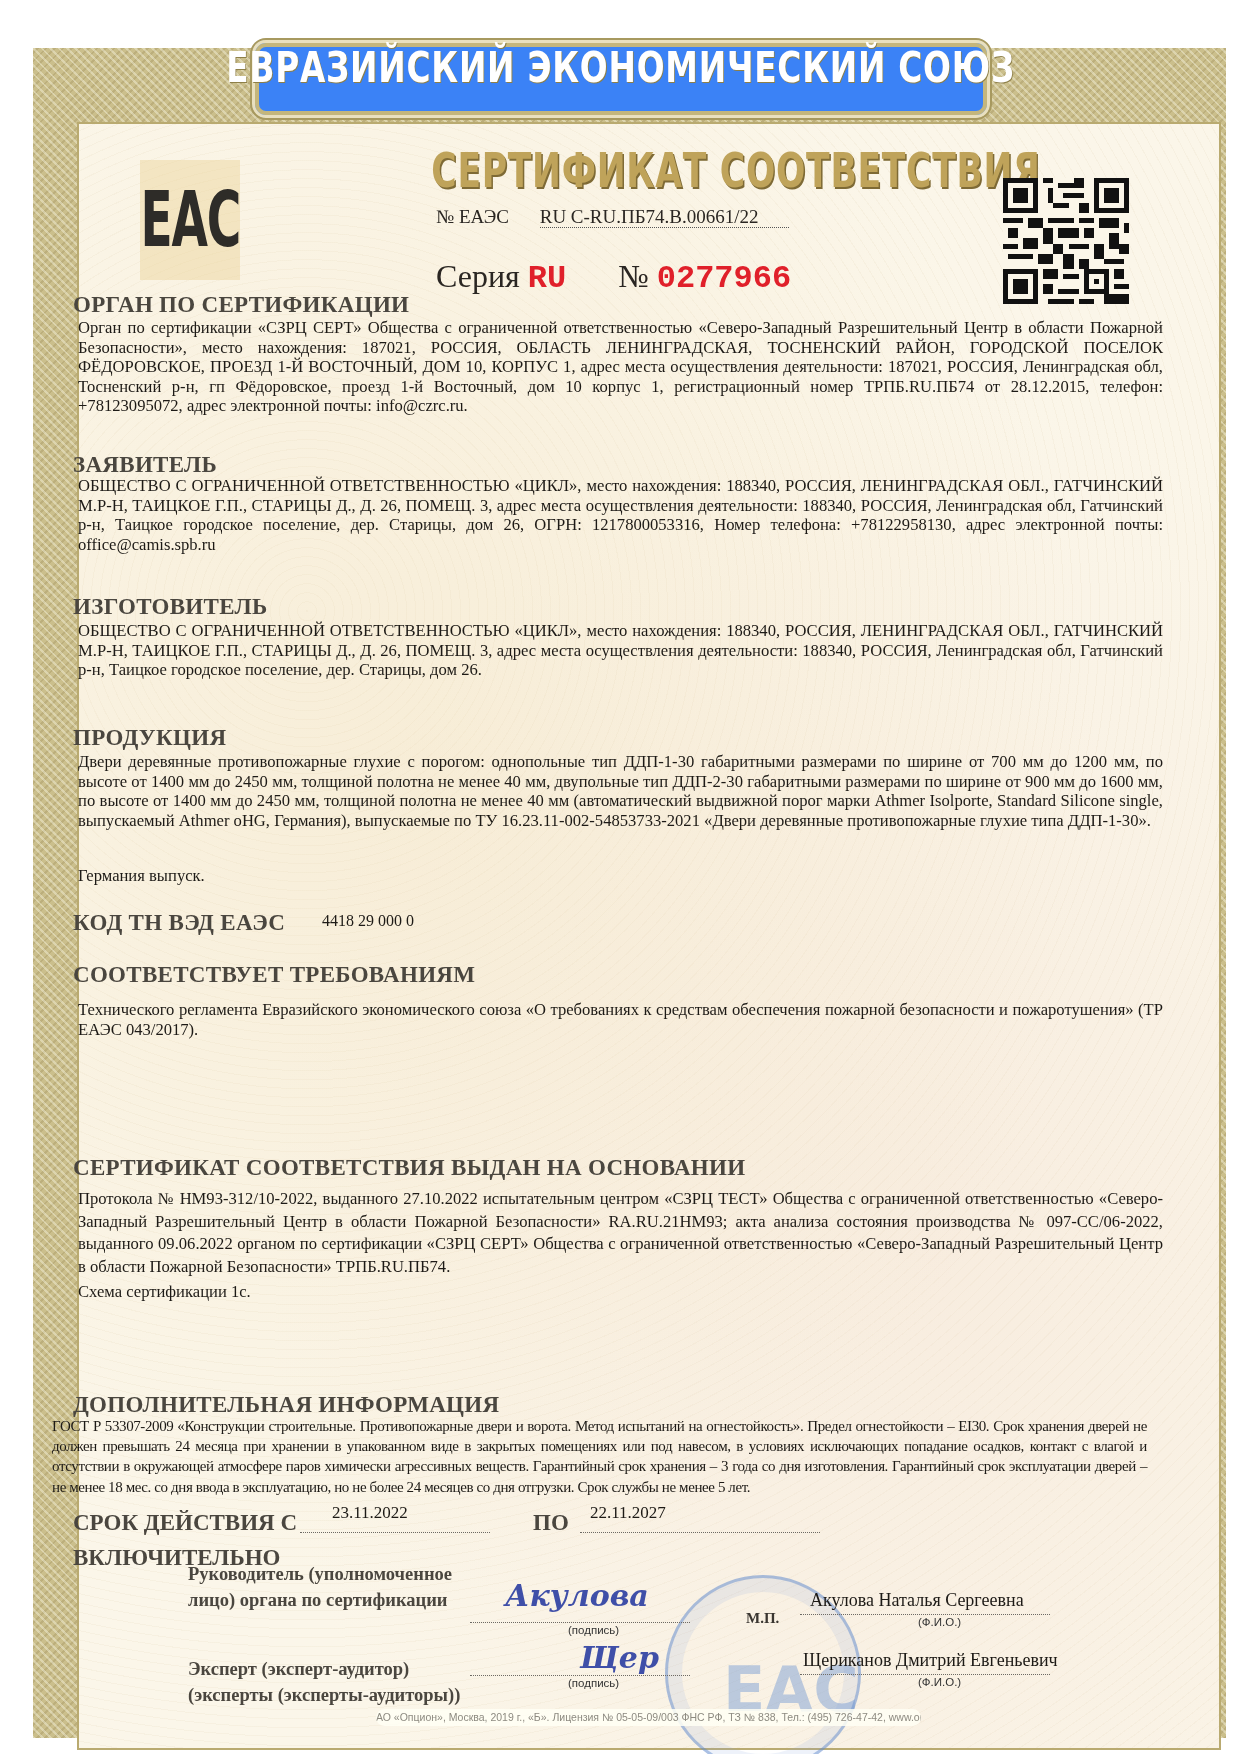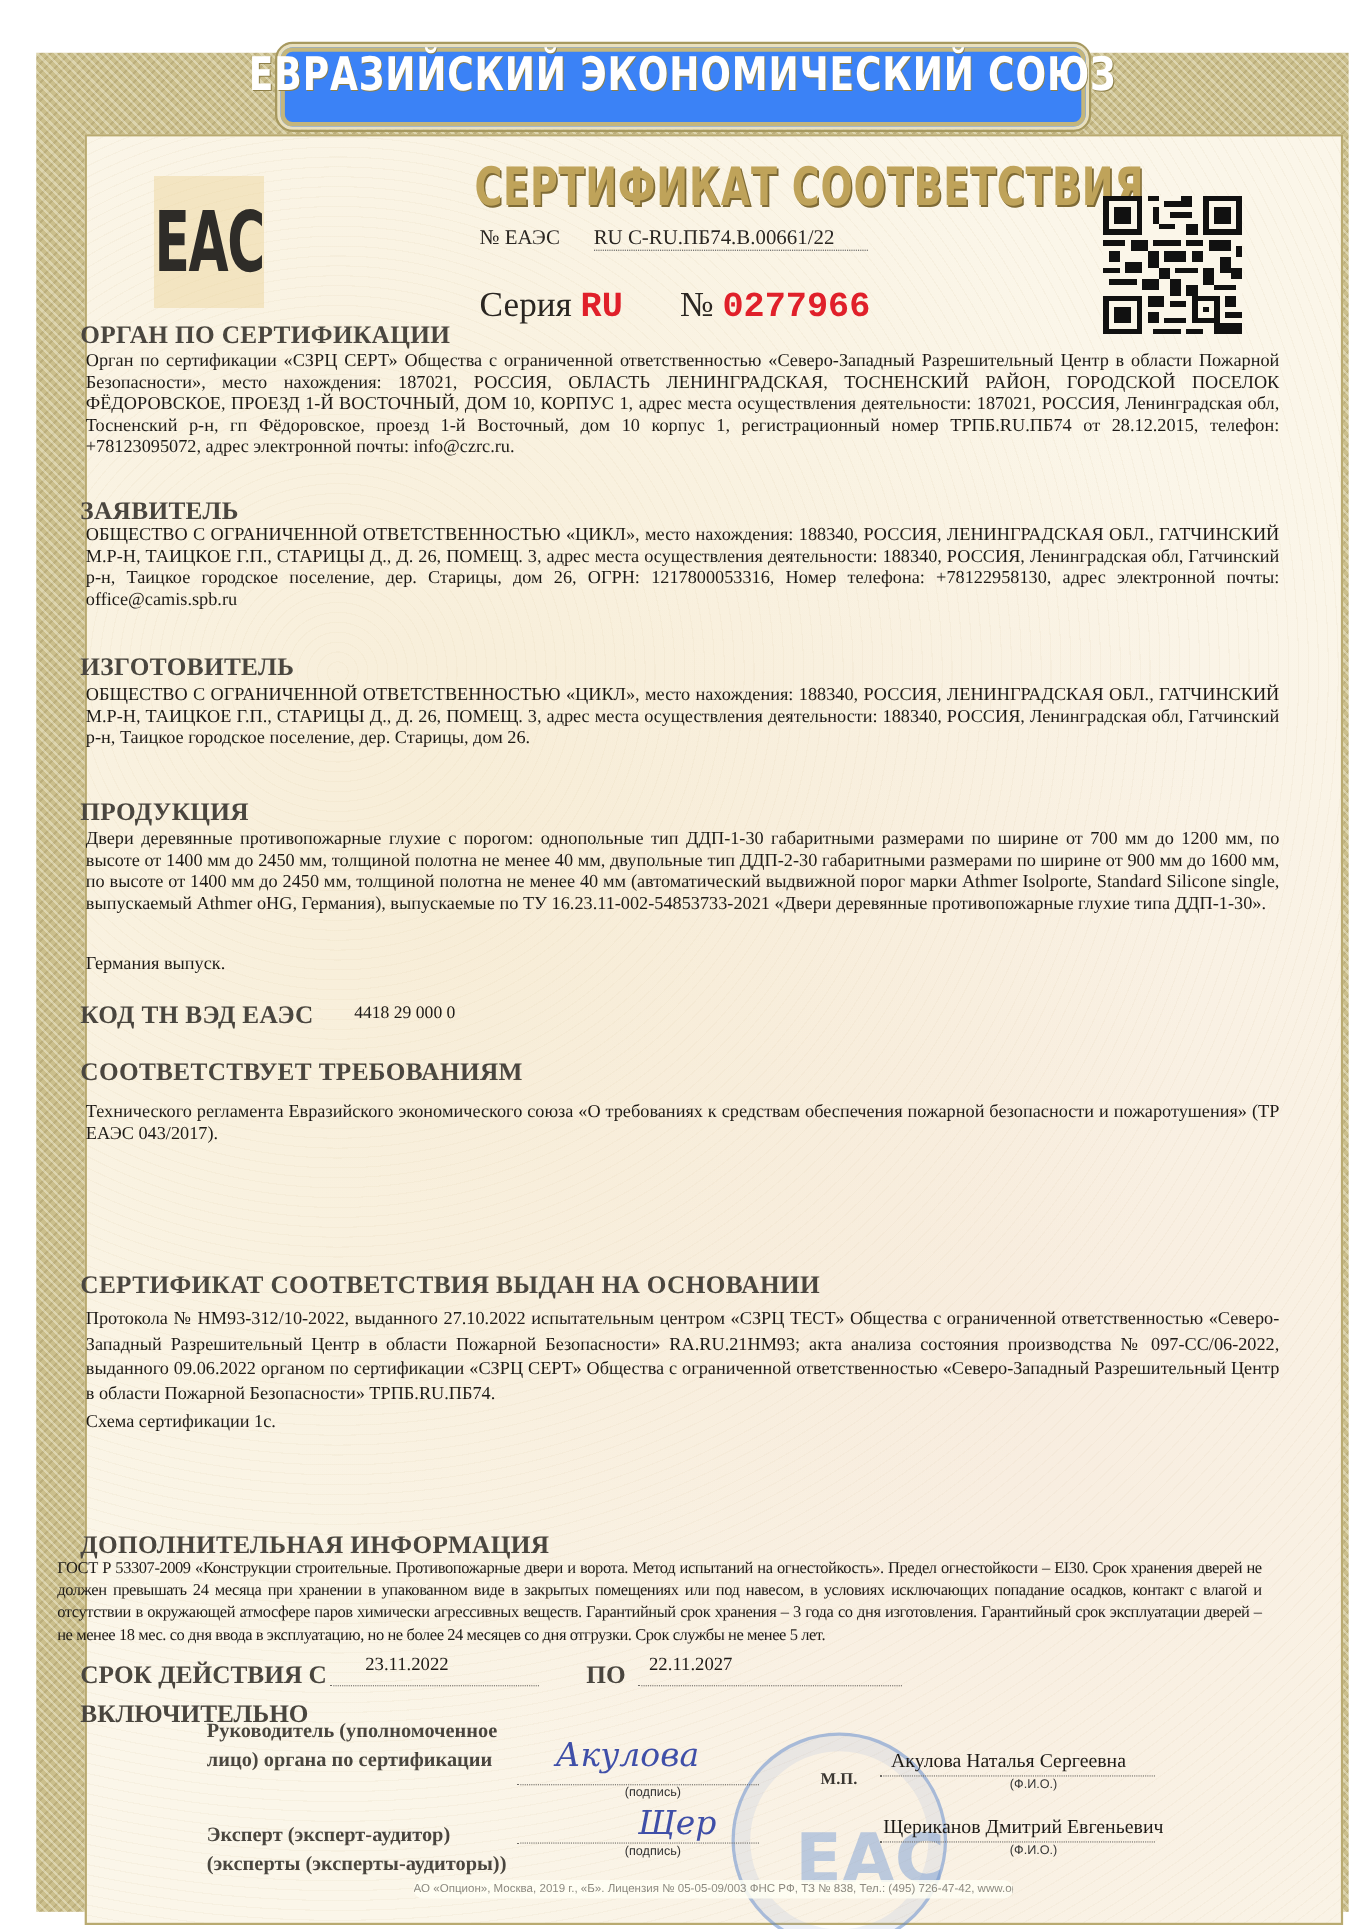--- a/index.html
+++ b/index.html
@@ -92,21 +92,21 @@
   .stamp {
     position:absolute; left:665px; top:1575px; width:190px; height:190px; border-radius:50%;
     border:3px solid rgba(100,140,205,0.55);
     box-shadow: inset 0 0 0 14px rgba(140,170,220,0.15);
   }
   .stamp span {
     position:absolute; left:55px; top:75px; font-family:"DejaVu Sans", sans-serif; font-size:62px;
     font-weight:bold; color:rgba(110,150,210,0.45);
   }
   .signature {
-    position:absolute; font-family:"DejaVu Serif", serif; font-style:italic; color:#3f4fa8; font-size:30px;
+    position:absolute; font-family:"DejaVu Serif", serif; font-style:italic; color:#3f4fa8; font-size:30px;font-weight:bold;
   }
   .footer-bar {
     position:absolute; left:376px; top:1709px; width:545px; height:17px;
     background:rgba(255,255,245,0.85); border-radius:9px;
     font-family:"Liberation Sans", sans-serif; font-size:10.5px; color:#8d8a80;
     text-align:center; line-height:17px; white-space:nowrap; overflow:hidden;
   }
 </style>
 </head>
 <body>

